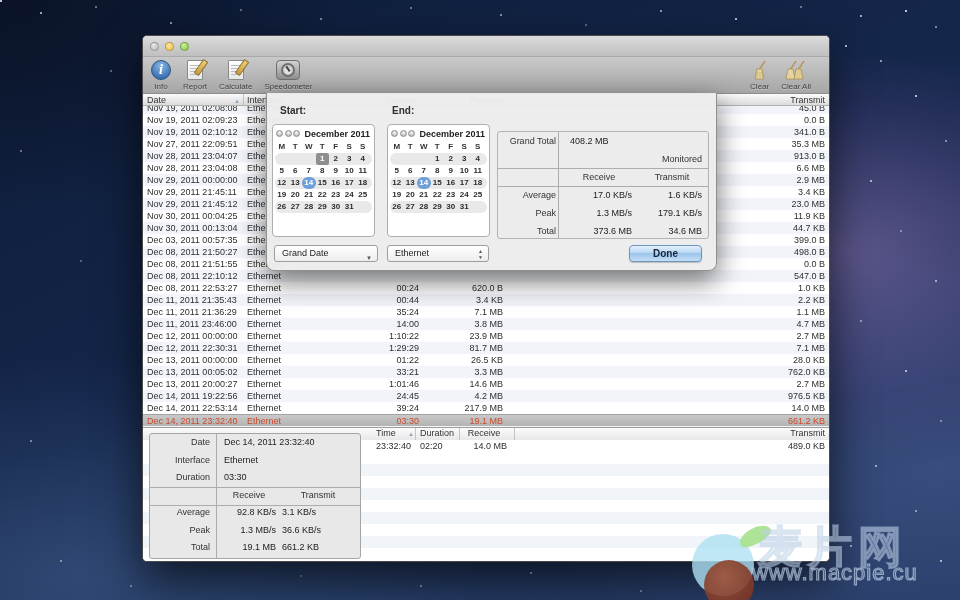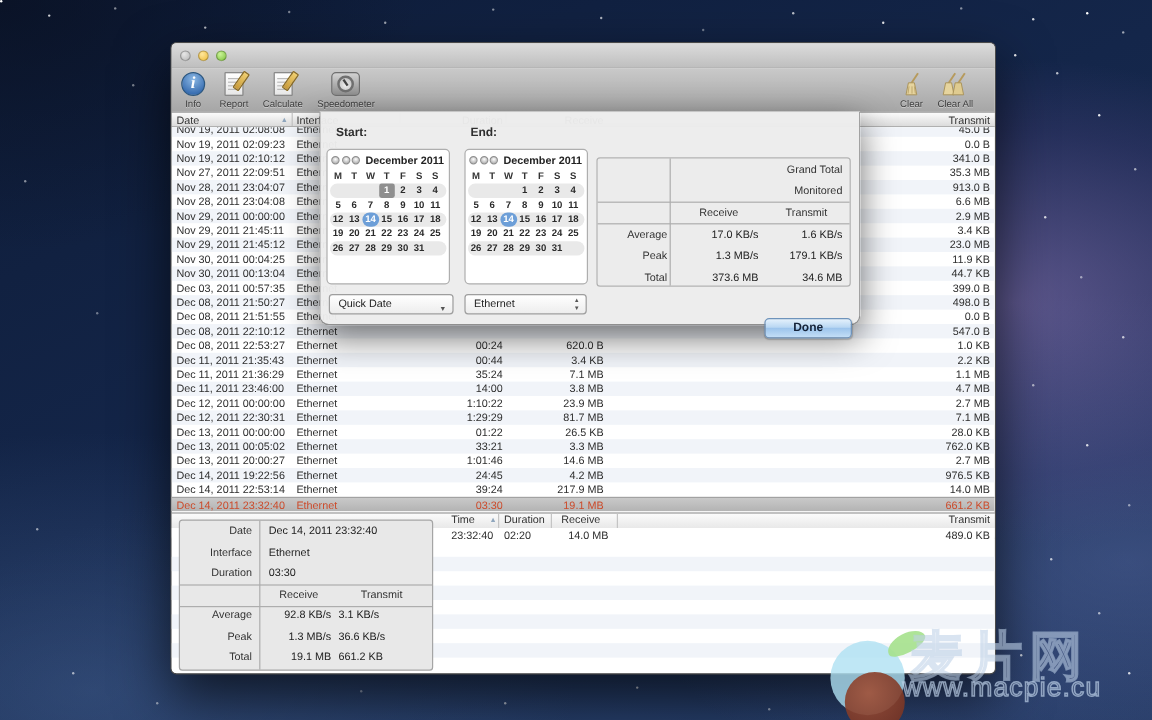--- a/index.html
+++ b/index.html
@@ -118,24 +118,24 @@
     background:#ececec; border:1px solid #b3b3b3; border-radius:3px; }
   .statsbox .srow { display:flex; height:18px; line-height:18px;justify-content:flex-end; }
   .statsbox .lab { width:60px; text-align:right; padding-right:6px; color:#333; }
   .statsbox .vspan { width:146px; padding-left:8px; color:#222; }
   .statsbox .v1 { width:74px; text-align:right; padding-right:4px; color:#222; }
   .statsbox .v2 { width:72px; text-align:right; padding-right:6px; color:#222; }
   .statsbox .hd1 { width:74px; text-align:center; color:#333; }
   .statsbox .hd2 { width:72px; text-align:center; color:#333; }
   .vdiv { position:absolute; left:60px; top:0; bottom:0; width:1px; background:#adadad; }
   .hline { position:absolute; left:0; right:0; height:1px; background:#adadad; }
-  .done-btn { position:absolute; left:370px; top:152px; width:73px; height:17px; border-radius:4px;
+  .done-btn { position:absolute; left:362px; top:152px; width:73px; height:17px; border-radius:4px;
     background:linear-gradient(#e4f1fc,#b9d7f3 45%,#9cc4ec 50%,#c3def6);
     border:1px solid #6e93bb; font-size:10px; font-weight:bold; color:#15233a; text-align:center; line-height:15px;
-    box-shadow:0 1px 1px rgba(0,0,0,.2);margin-top:20px; }
+    box-shadow:0 1px 1px rgba(0,0,0,.2); }
   
   .detailbox { position:absolute; left:6px; top:397px; width:212px; height:126px;
     background:#e8e8e8; border:1px solid #a5a5a5; border-radius:3px; z-index:5; font-size:9px; }
   .detailbox .srow { display:flex; height:17.5px; line-height:17.5px; }
   .detailbox .lab { width:66px; text-align:right; padding-right:6px; color:#333; }
   .detailbox .vspan { width:140px; padding-left:8px; color:#222; }
   .detailbox .v1 { width:66px; text-align:right; padding-right:6px; color:#222; }
   .detailbox .v2 { width:72px; text-align:left; padding-right:4px; color:#222; }
   .detailbox .hd1 { width:66px; text-align:center; color:#333; }
   .detailbox .hd2 { width:72px; text-align:center; color:#333; }
@@ -583,20 +583,21 @@
             <span class="ccell">31</span>
             <span class="ccell"></span>
           </div>
         </div>
     </div>
 
     <div class="statsbox">
       <div class="vdiv"></div>
       <div class="srow">
         <span class="lab">Grand Total</span>
+        <span class="vspan">408.2 MB</span>
       </div>
       <div class="srow">
         <span class="lab">Monitored</span>
       </div>
       <div class="hline" style="top:36px"></div>
       <div class="srow">
         <span class="lab"></span>
         <span class="hd1">Receive</span>
         <span class="hd2">Transmit</span>
       </div>
@@ -612,21 +613,21 @@
         <span class="v2">179.1 KB/s</span>
       </div>
       <div class="srow">
         <span class="lab">Total</span>
         <span class="v1">373.6 MB</span>
         <span class="v2">34.6 MB</span>
       </div>
     </div>
 
     <div class="dropdown" style="left:7px;width:104px">
-      <span>Quick Date</span>
+      <span>Grand Date</span>
       <span class="dd-arrow">▼</span>
     </div>
     <div class="dropdown" style="left:120px;width:102px">
       <span>Ethernet</span>
       <span class="dd-updown">▲<br>▼</span>
     </div>
     <div class="done-btn">Done</div>
   </div>
 
   <div class="detailbox">

